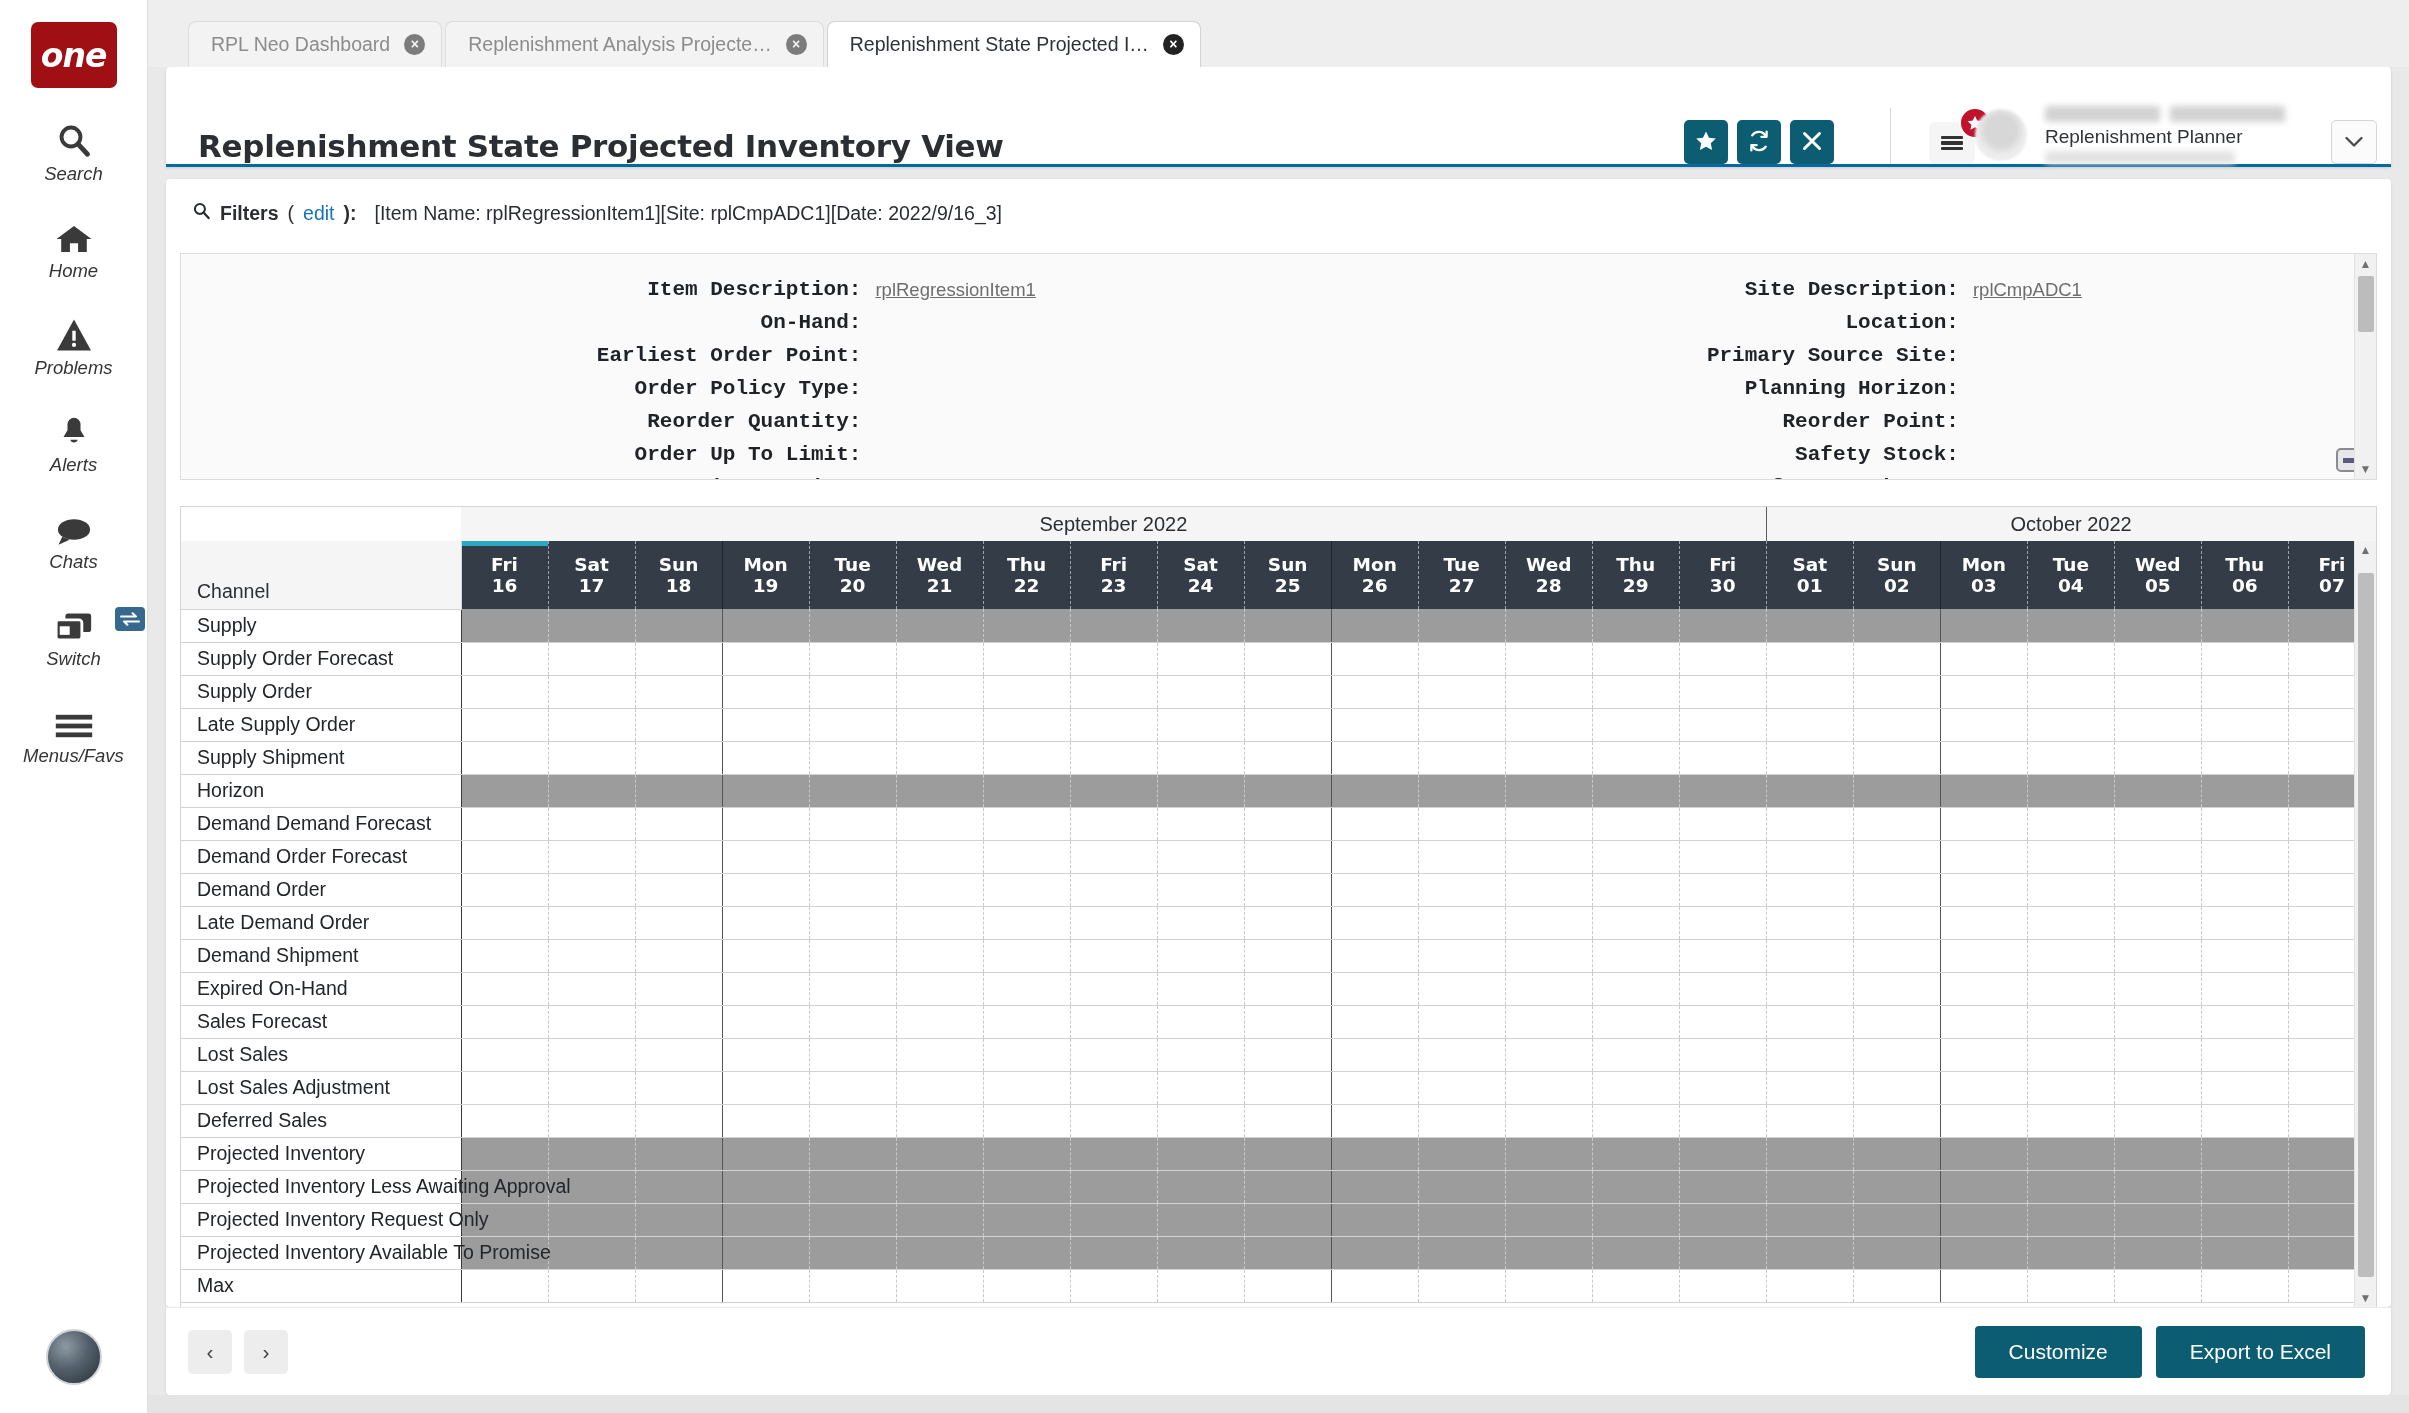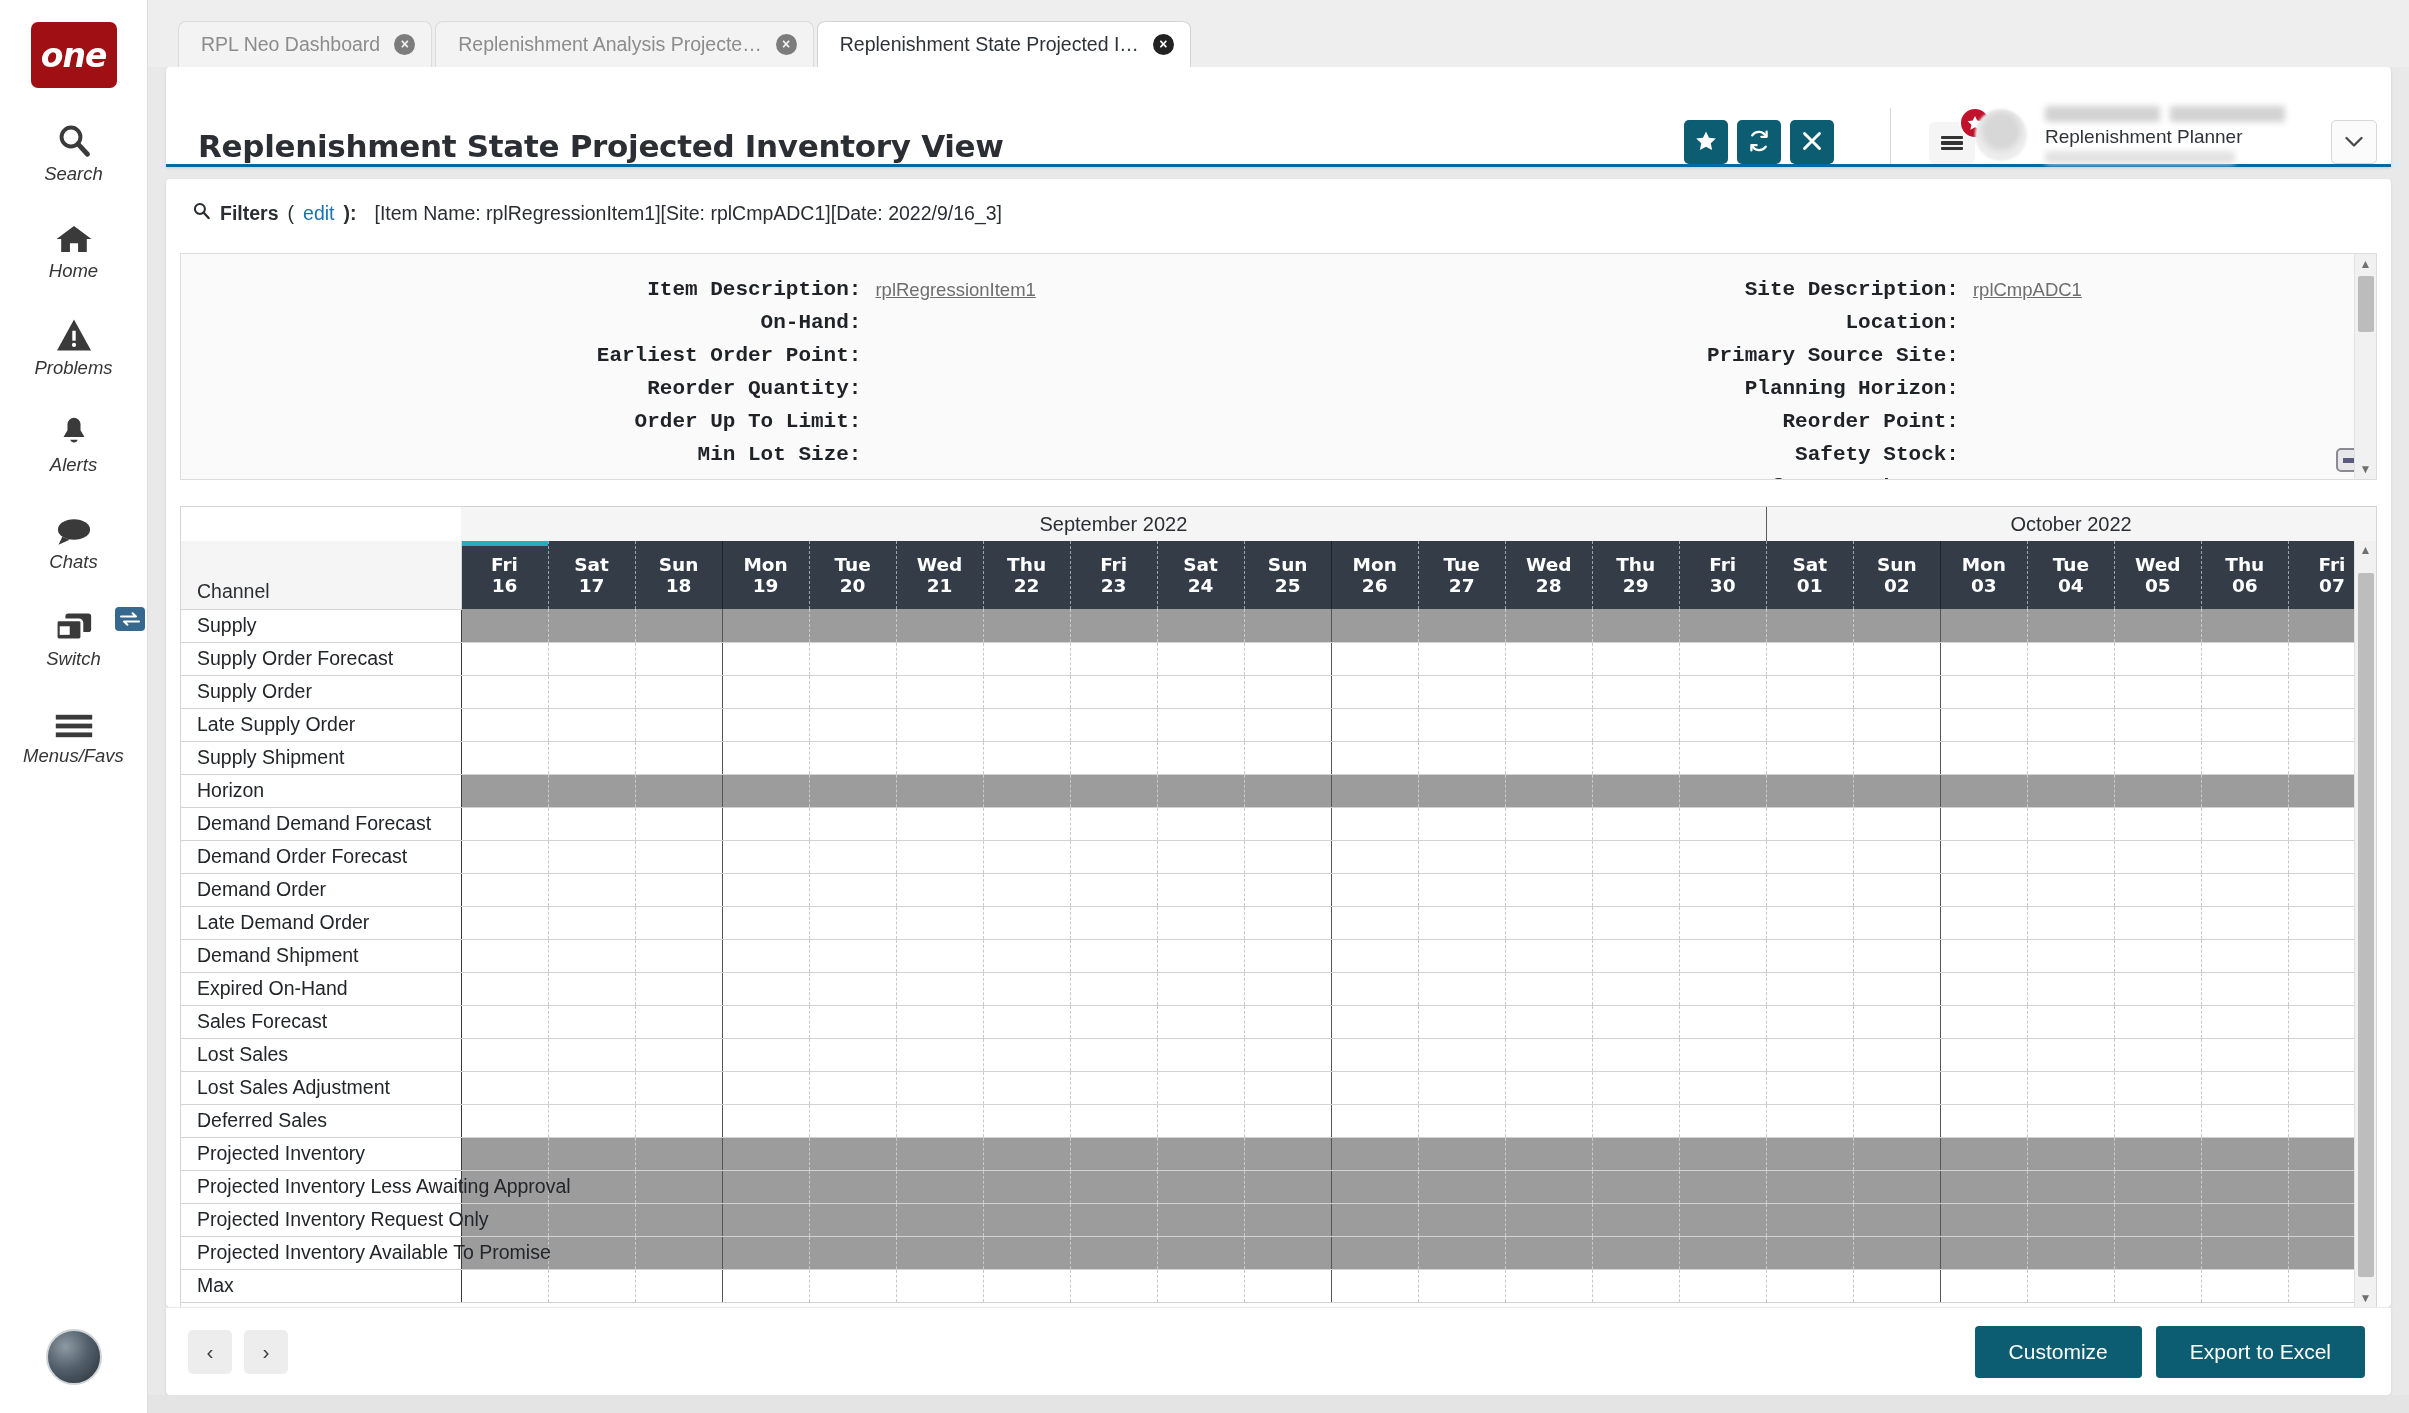--- a/index.html
+++ b/index.html
@@ -43,21 +43,21 @@
     border: 2px solid #cfd4d8;
   }
 
   
   .right { flex: 1; height: 100%; display: flex; flex-direction: column;
            background: #e9e9e9; position: relative; overflow: hidden; }
 
   
   .tabstrip {
     height: 67px; flex: 0 0 67px; background: #eeeeee;
-    display: flex; align-items: flex-end; padding-left: 30px; gap: 3px;
+    display: flex; align-items: flex-end; padding-left: 40px; gap: 3px;
     border-bottom: none; position: relative; z-index: 2;
   }
   .tab {
     height: 46px; display: flex; align-items: center; gap: 14px;
     padding: 0 16px 0 22px; border-radius: 8px 8px 0 0;
     background: #f3f3f3; border: 1px solid #dcdcdc; border-bottom: none;
     font-size: 19.5px; color: #8c8c8c; cursor: pointer; white-space: nowrap;
   }
   .tab.active { background: #fff; color: #2e3338; border-color: #d3d3d3; }
   .tab .tclose {
@@ -406,20 +406,24 @@
           </div>
           <div class="drow">
             <div class="dk">On-Hand:</div>
             <div class="dv"></div>
           </div>
           <div class="drow">
             <div class="dk">Earliest Order Point:</div>
             <div class="dv"></div>
           </div>
           <div class="drow">
+            <div class="dk">Order Policy Type:</div>
+            <div class="dv"></div>
+          </div>
+          <div class="drow">
             <div class="dk">Reorder Quantity:</div>
             <div class="dv"></div>
           </div>
           <div class="drow">
             <div class="dk">Order Up To Limit:</div>
             <div class="dv"></div>
           </div>
           <div class="drow">
             <div class="dk">Min Lot Size:</div>
             <div class="dv"></div>

